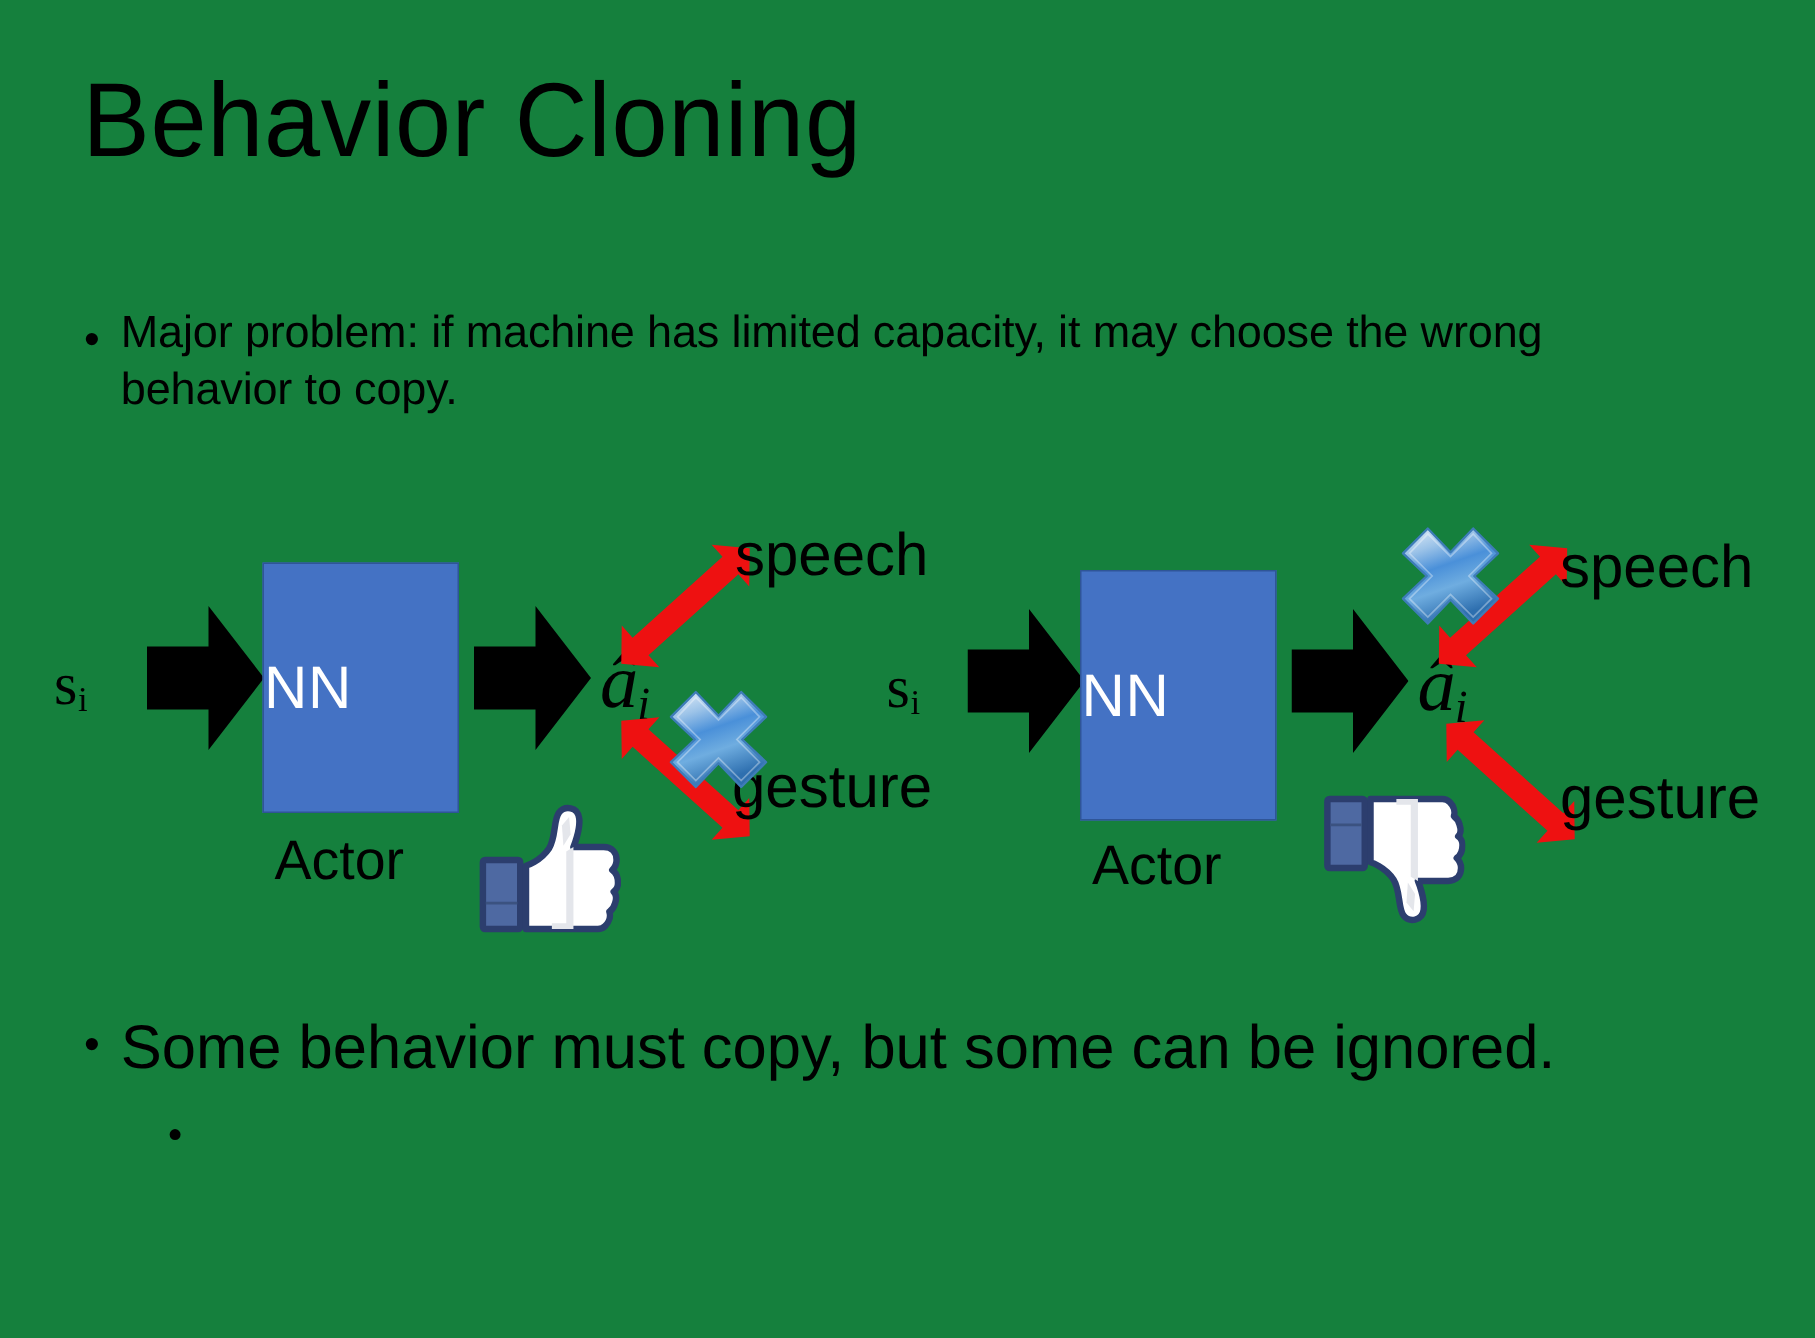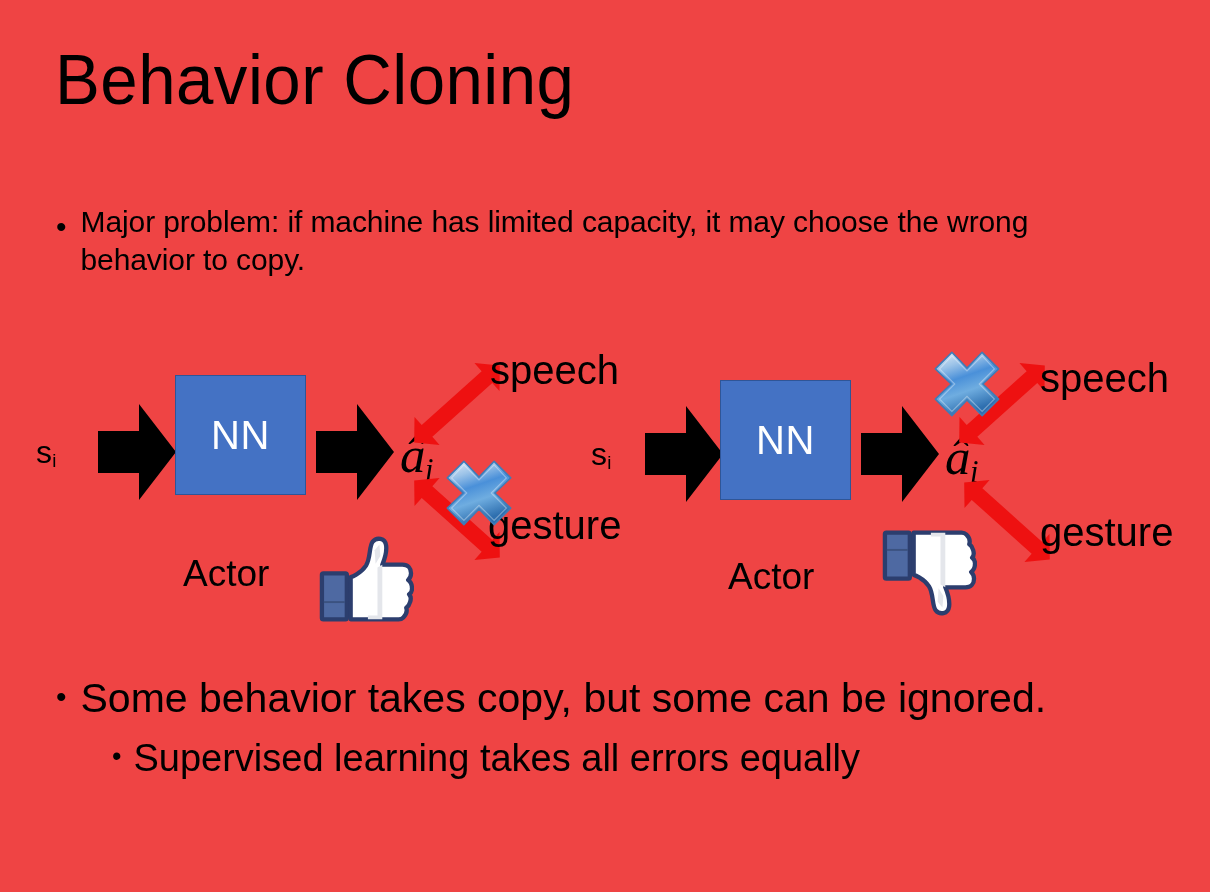--- a/index.html
+++ b/index.html
@@ -5,21 +5,21 @@
 <style>
   html, body {
     margin: 0;
     padding: 0;
     background: #ffffff;
   }
   #slide {
     position: relative;
     width: 1210px;
     height: 892px;
-    background: #ef4444;
+    background: #15803d;
     overflow: hidden;
     font-family: "Liberation Sans", sans-serif;
     color: #000000;
   }
 
   
   #slide-title {
     position: absolute;
     left: 55px;
     top: 44px;
@@ -81,22 +81,22 @@
     top: 340px;
     width: 575px;
     height: 300px;
   }
   #panel-left  { left: 28px; }
   #panel-right { left: 573px; }
 
   
   .state-label {
     position: absolute;
-    font-family: Liberation Sans, sans-serif;
-    font-size: 32px;
+    font-family: Liberation Serif, serif;
+    font-size: 40px;
     line-height: 1;
     color: #000000;
     white-space: nowrap;
   }
   .state-label sub {
     font-size: 0.58em;
     vertical-align: baseline;
     position: relative;
     top: 0.22em;
     left: 0.02em;
@@ -107,27 +107,26 @@
     position: absolute;
     width: 78px;
     height: 104px;
   }
   .block-arrow svg { display: block; width: 100%; height: 100%; }
 
   
   .nn-box {
     position: absolute;
     width: 131px;
-    height: 120px;
+    height: 167px;
     background: #4472C4;
     border: 1.5px solid #2F5597;
     box-sizing: border-box;
     display: flex;
     align-items: center;
-    justify-content: center;
   }
   .nn-box-label {
     color: #ffffff;
     font-family: "Liberation Sans", sans-serif;
     font-size: 40px;
     line-height: 1;
     letter-spacing: 0.5px;
   }
 
   
@@ -349,21 +348,20 @@
           <path d="M34 88 L34 44 C34 44 44 41 50 32 C55 24 53 12 57 7 C61 2 70 3 71 11 C72 19 67 31 67 31 L88 31 C94 31 97 35 97 40 C97 44 94 47 94 47 C97 49 98 52 98 56 C98 60 95 62 95 62 C97 64 97 67 96 70 C95 74 92 76 92 76 C93 79 92 83 89 86 C87 88 84 88 84 88 Z" fill="#FFFFFF" stroke="#2C3E6E" stroke-width="4.5" stroke-linejoin="round"></path>
           <path d="M62 34 L67 31 L67 88 L52 88 L52 84 L62 84 Z" fill="#E4E6EB"></path>
           <path d="M59 16 L64 10 L65 22 L60 30 Z" fill="#E4E6EB"></path>
         </g>
       </svg>
     </div>
   </div>
 
   <div class="bullet-block" id="bullet-2">
     <span class="bullet-dot">•</span>
-    <span class="bullet-text">Some behavior takes copy, but some can be ignored.</span>
+    <span class="bullet-text">Some behavior must copy, but some can be ignored.</span>
   </div>
 
   <div class="bullet-block" id="bullet-3">
     <span class="bullet-dot">•</span>
-    <span class="bullet-text">Supervised learning takes all errors equally</span>
   </div>
 
 </div>
 
 </body></html>

